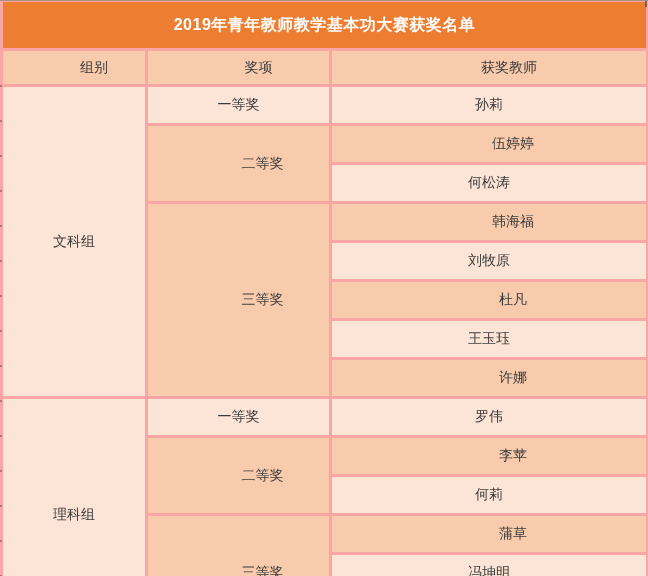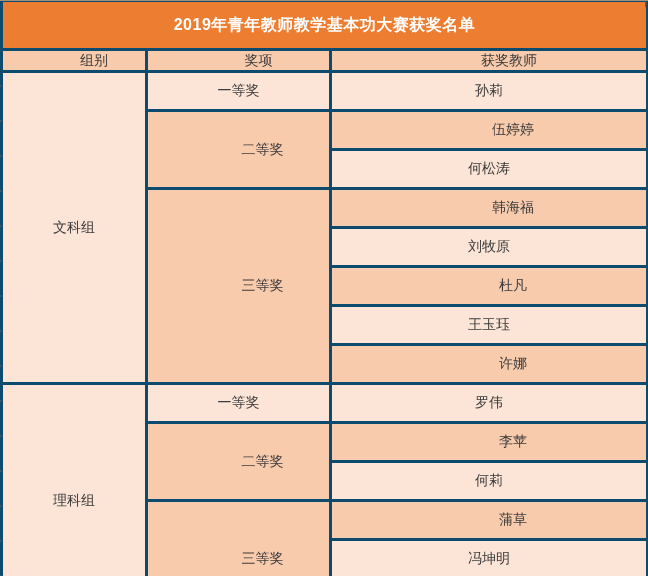--- a/index.html
+++ b/index.html
@@ -5,21 +5,21 @@
   html, body {
     margin: 0;
     padding: 0;
     background: #ffffff;
     font-family: "Liberation Sans", "DejaVu Sans", sans-serif;
   }
   .screen {
     position: relative;
     width: 648px;
     height: 576px;
-    background: #0c4a6e;
+    background: #fca5a5;
     overflow: hidden;
     box-sizing: border-box;
     border-top: 1px solid #a3917f;
   }
   table.awards {
     border-collapse: separate;
     border-spacing: 3px;
     table-layout: fixed;
     width: 645px;
     margin: -2px 0 0 0;
@@ -39,21 +39,21 @@
   .title-cell {
     height: 46px;
     background: var(--title-bg, #ED7D31);
     color: var(--title-text, #ffffff);
     font-size: 16px;
     font-weight: bold;
     letter-spacing: 0.5px;
   }
   .header-row th {
     background: var(--header-bg, #F8CBAD);
-    height: 19px;
+    height: 33px;
     padding-left: 40px;
   }
   td.bg-light { background: var(--row-light, #FCE4D6); }
   td.bg-dark  { background: var(--row-dark, #F8CBAD); padding-left: 48px; }
   
   .left-ticks {
     position: absolute;
     left: 0;
     top: 84px;
     width: 2px;

